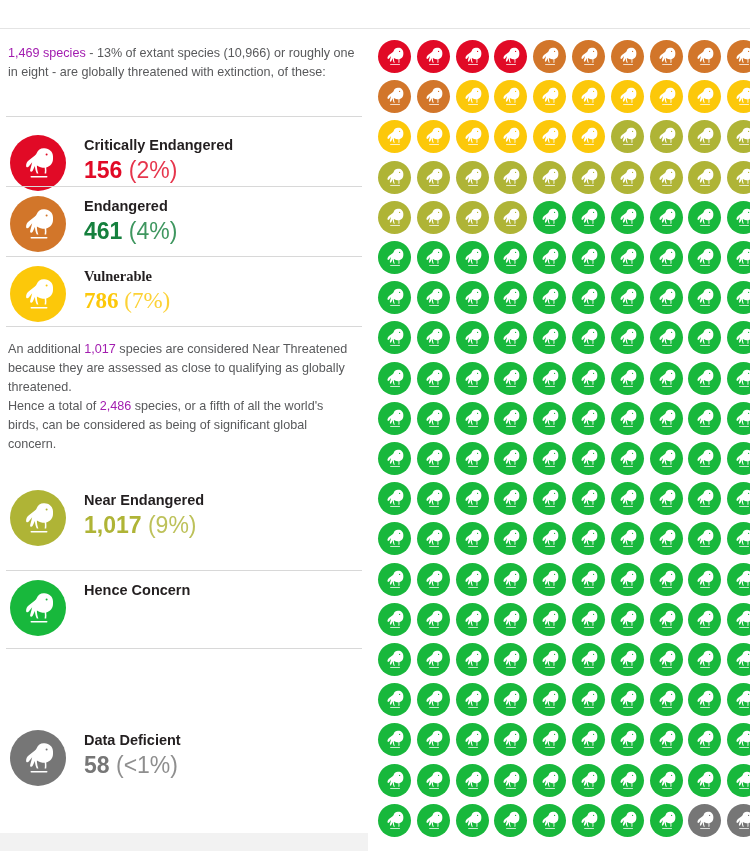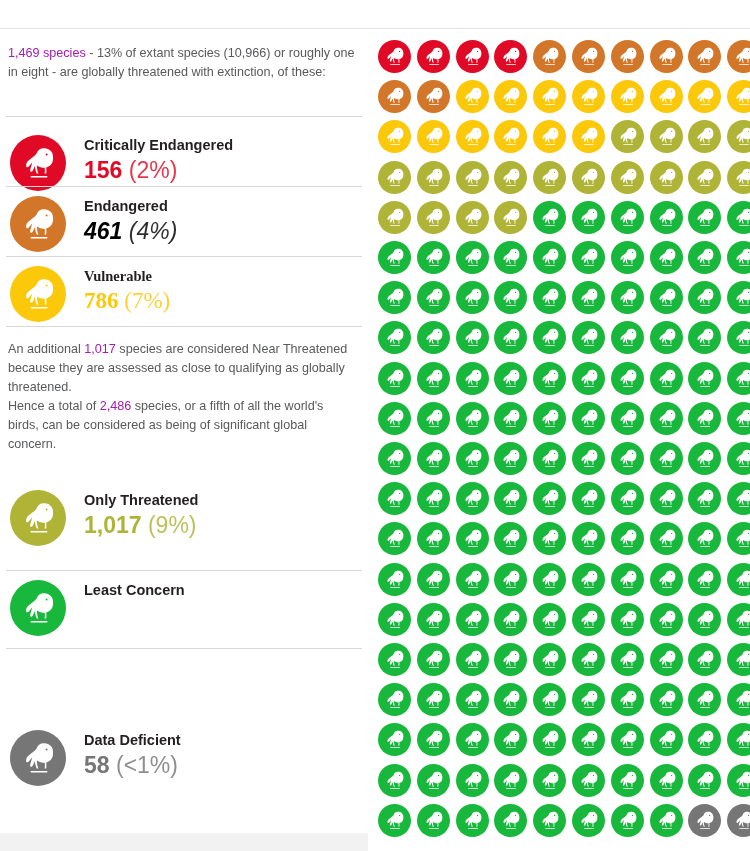--- a/index.html
+++ b/index.html
@@ -181,21 +181,21 @@
       <div class="badge" style="background:#d2762a;">
         <svg viewBox="0 0 56 56" aria-hidden="true">
           <g fill="#ffffff">
             <path d="M33.5 13.2c-3.0 0-5.6 1.9-6.6 4.6-0.4 1.1-1.1 2.1-2.0 2.8l-6.3 4.9c-1.6 1.3-2.5 3.2-2.5 5.2 0 1.0 0.5 1.6 1.3 1.6 0.5 0 1.0-0.3 1.4-0.8l3.4-4.3-2.0 7.6c-0.3 1.2 0.1 2.0 1.0 2.0 0.6 0 1.1-0.4 1.5-1.1l2.2-4.6c0.2 2.9 0.8 5.4 1.9 7.4h1.6c-1.0-2.3-1.5-5.0-1.5-8.0 2.3 1.5 5.0 2.3 7.8 2.3 0.3 2.0 0.3 4.0-0.1 5.7h1.6c0.3-1.9 0.3-3.9 0.0-5.9 3.9-0.9 6.8-4.4 6.8-8.5v-2.6c0-4.7-3.8-8.3-8.5-8.3z"></path>
             <path d="M21.2 41.0h15.6c0.4 0 0.7 0.3 0.7 0.7s-0.3 0.7-0.7 0.7h-15.6c-0.4 0-0.7-0.3-0.7-0.7s0.3-0.7 0.7-0.7z"></path>
             <circle cx="36.6" cy="19.4" r="1.0" fill="#d2762a"></circle>
           </g>
         </svg>
       </div>
       <div class="legend-label">Endangered</div>
-      <div class="legend-value" style="color:#000000;font-style:italic;">
+      <div class="legend-value" style="color:#15803d;">
         <span>461</span>
         <span class="pct">(4%)</span>
       </div>
     </div>
 
     <div class="divider" style="top:226px;"></div>
 
     <div class="legend-row" style="top:234px;font-family:Liberation Serif, serif;">
       <div class="badge" style="background:#fcc80a;">
         <svg viewBox="0 0 56 56" aria-hidden="true">
@@ -223,40 +223,40 @@
     <div class="legend-row" style="top:458px;">
       <div class="badge" style="background:#afb436;">
         <svg viewBox="0 0 56 56" aria-hidden="true">
           <g fill="#ffffff">
             <path d="M33.5 13.2c-3.0 0-5.6 1.9-6.6 4.6-0.4 1.1-1.1 2.1-2.0 2.8l-6.3 4.9c-1.6 1.3-2.5 3.2-2.5 5.2 0 1.0 0.5 1.6 1.3 1.6 0.5 0 1.0-0.3 1.4-0.8l3.4-4.3-2.0 7.6c-0.3 1.2 0.1 2.0 1.0 2.0 0.6 0 1.1-0.4 1.5-1.1l2.2-4.6c0.2 2.9 0.8 5.4 1.9 7.4h1.6c-1.0-2.3-1.5-5.0-1.5-8.0 2.3 1.5 5.0 2.3 7.8 2.3 0.3 2.0 0.3 4.0-0.1 5.7h1.6c0.3-1.9 0.3-3.9 0.0-5.9 3.9-0.9 6.8-4.4 6.8-8.5v-2.6c0-4.7-3.8-8.3-8.5-8.3z"></path>
             <path d="M21.2 41.0h15.6c0.4 0 0.7 0.3 0.7 0.7s-0.3 0.7-0.7 0.7h-15.6c-0.4 0-0.7-0.3-0.7-0.7s0.3-0.7 0.7-0.7z"></path>
             <circle cx="36.6" cy="19.4" r="1.0" fill="#afb436"></circle>
           </g>
         </svg>
       </div>
-      <div class="legend-label">Only Threatened</div>
+      <div class="legend-label">Near Endangered</div>
       <div class="legend-value" style="color:#afb436;">
         <span>1,017</span>
         <span class="pct">(9%)</span>
       </div>
     </div>
 
     <div class="divider" style="top:540px;"></div>
 
     <div class="legend-row" style="top:548px;">
       <div class="badge" style="background:#18b83c;">
         <svg viewBox="0 0 56 56" aria-hidden="true">
           <g fill="#ffffff">
             <path d="M33.5 13.2c-3.0 0-5.6 1.9-6.6 4.6-0.4 1.1-1.1 2.1-2.0 2.8l-6.3 4.9c-1.6 1.3-2.5 3.2-2.5 5.2 0 1.0 0.5 1.6 1.3 1.6 0.5 0 1.0-0.3 1.4-0.8l3.4-4.3-2.0 7.6c-0.3 1.2 0.1 2.0 1.0 2.0 0.6 0 1.1-0.4 1.5-1.1l2.2-4.6c0.2 2.9 0.8 5.4 1.9 7.4h1.6c-1.0-2.3-1.5-5.0-1.5-8.0 2.3 1.5 5.0 2.3 7.8 2.3 0.3 2.0 0.3 4.0-0.1 5.7h1.6c0.3-1.9 0.3-3.9 0.0-5.9 3.9-0.9 6.8-4.4 6.8-8.5v-2.6c0-4.7-3.8-8.3-8.5-8.3z"></path>
             <path d="M21.2 41.0h15.6c0.4 0 0.7 0.3 0.7 0.7s-0.3 0.7-0.7 0.7h-15.6c-0.4 0-0.7-0.3-0.7-0.7s0.3-0.7 0.7-0.7z"></path>
             <circle cx="36.6" cy="19.4" r="1.0" fill="#18b83c"></circle>
           </g>
         </svg>
       </div>
-      <div class="legend-label">Least Concern</div>
+      <div class="legend-label">Hence Concern</div>
     </div>
 
     <div class="divider" style="top:618px;"></div>
 
 
     <div class="legend-row" style="top:698px;">
       <div class="badge" style="background:#767676;">
         <svg viewBox="0 0 56 56" aria-hidden="true">
           <g fill="#ffffff">
             <path d="M33.5 13.2c-3.0 0-5.6 1.9-6.6 4.6-0.4 1.1-1.1 2.1-2.0 2.8l-6.3 4.9c-1.6 1.3-2.5 3.2-2.5 5.2 0 1.0 0.5 1.6 1.3 1.6 0.5 0 1.0-0.3 1.4-0.8l3.4-4.3-2.0 7.6c-0.3 1.2 0.1 2.0 1.0 2.0 0.6 0 1.1-0.4 1.5-1.1l2.2-4.6c0.2 2.9 0.8 5.4 1.9 7.4h1.6c-1.0-2.3-1.5-5.0-1.5-8.0 2.3 1.5 5.0 2.3 7.8 2.3 0.3 2.0 0.3 4.0-0.1 5.7h1.6c0.3-1.9 0.3-3.9 0.0-5.9 3.9-0.9 6.8-4.4 6.8-8.5v-2.6c0-4.7-3.8-8.3-8.5-8.3z"></path>

